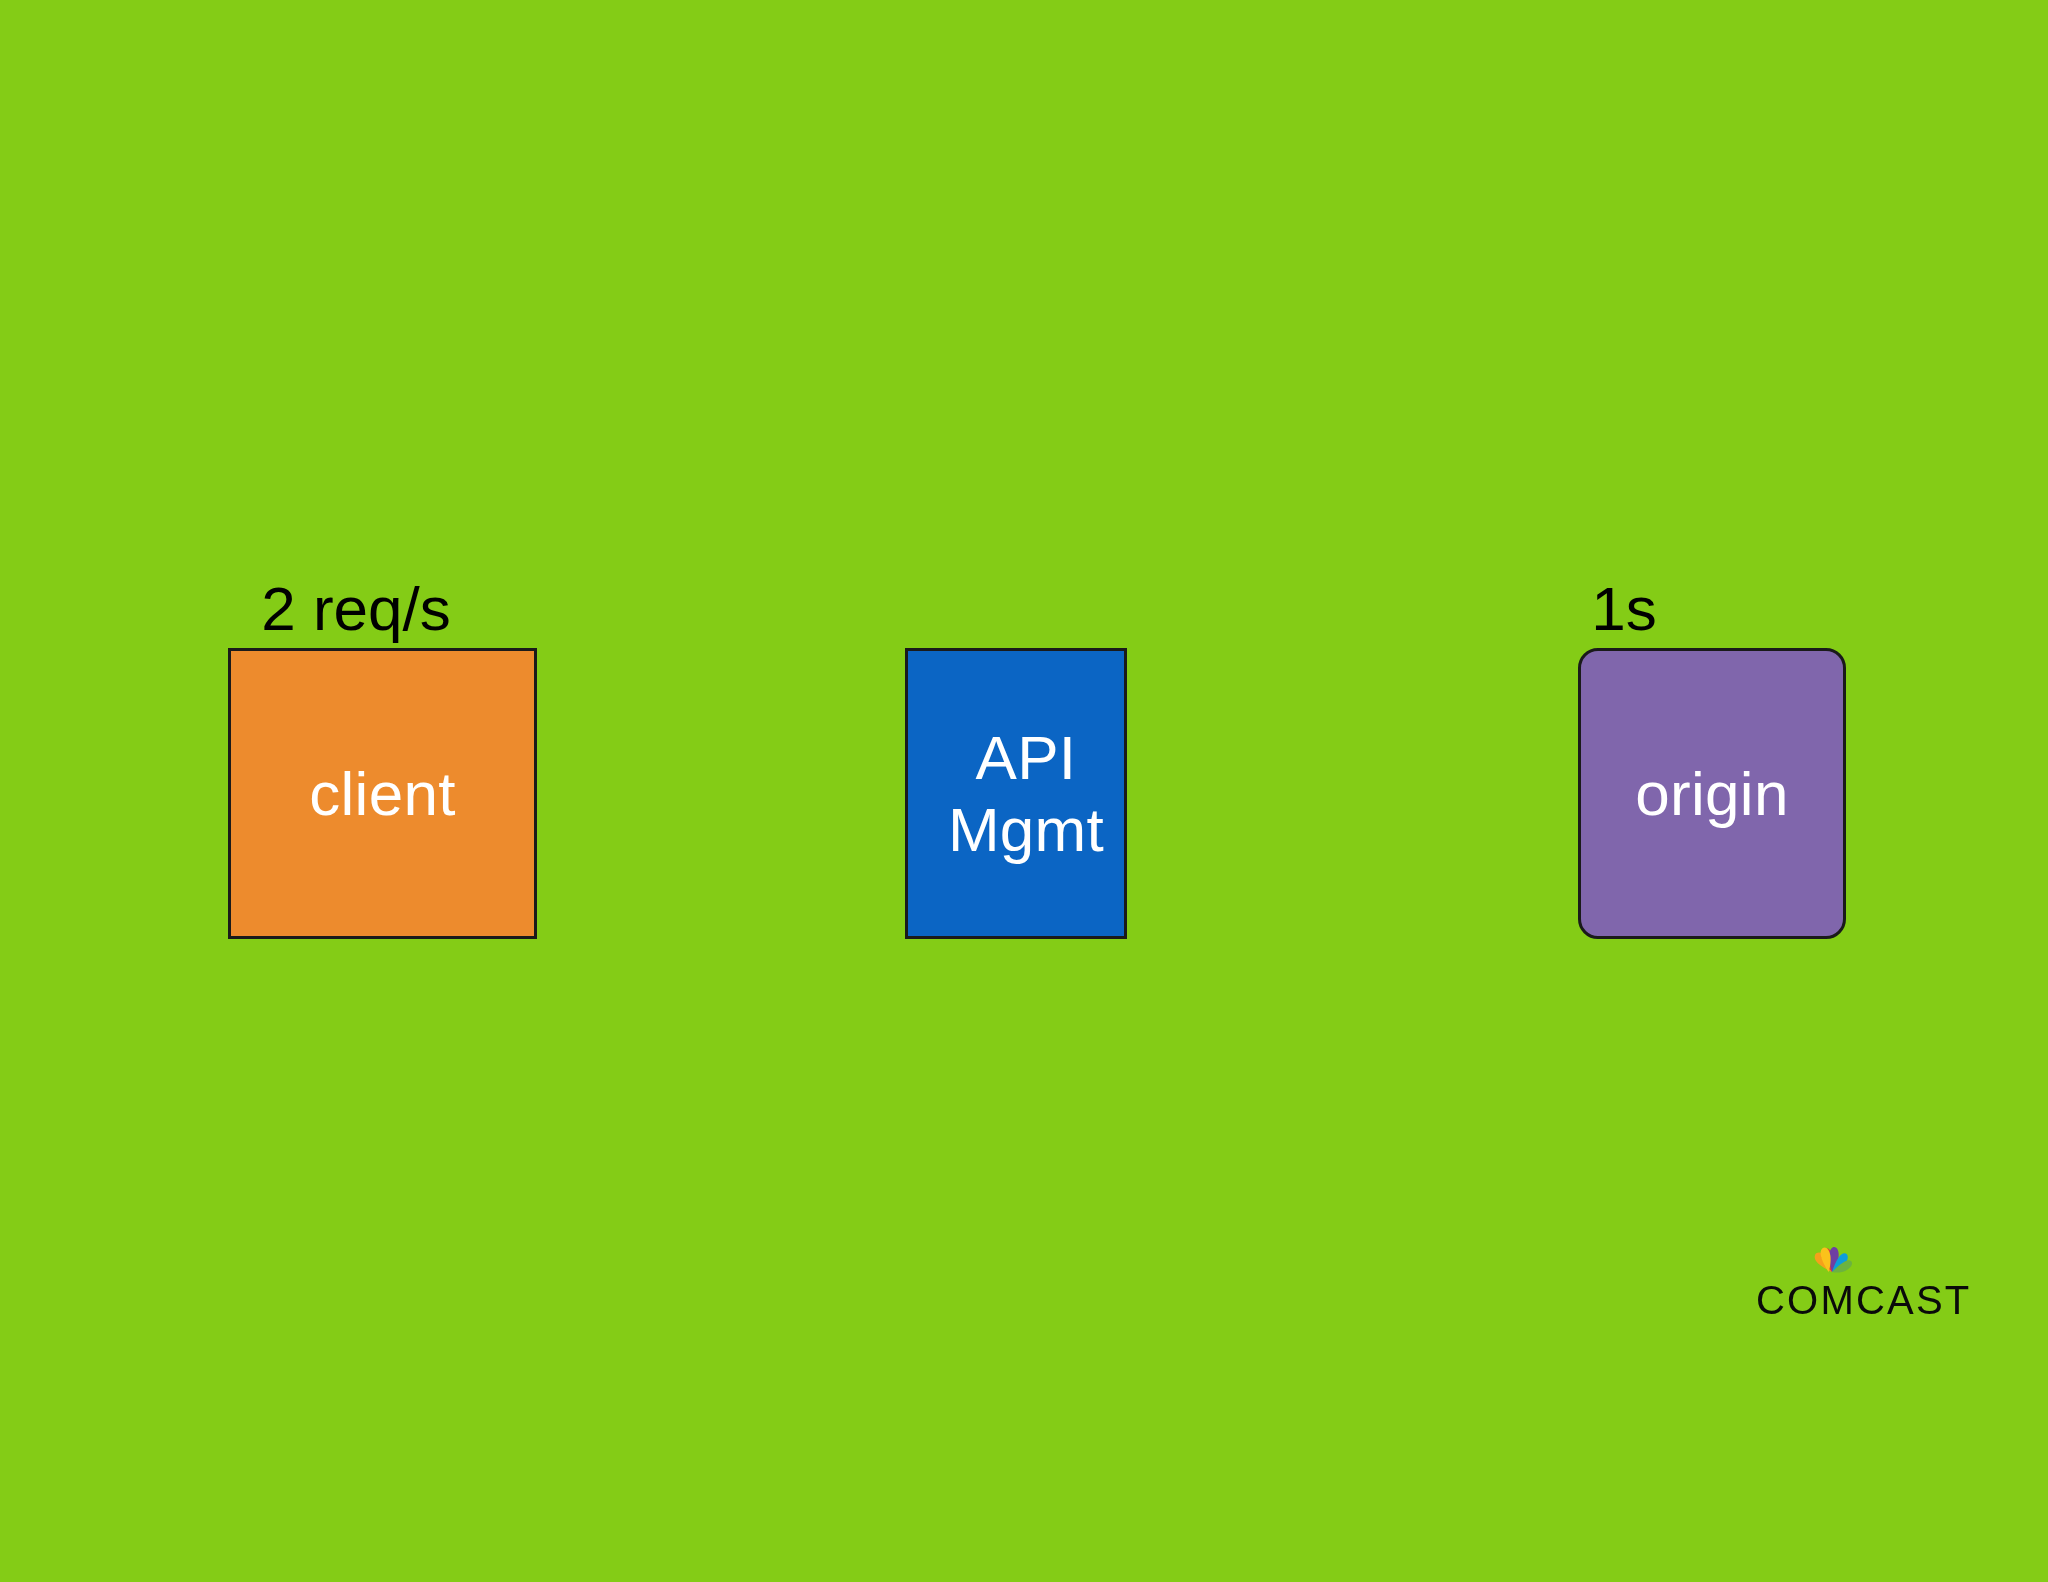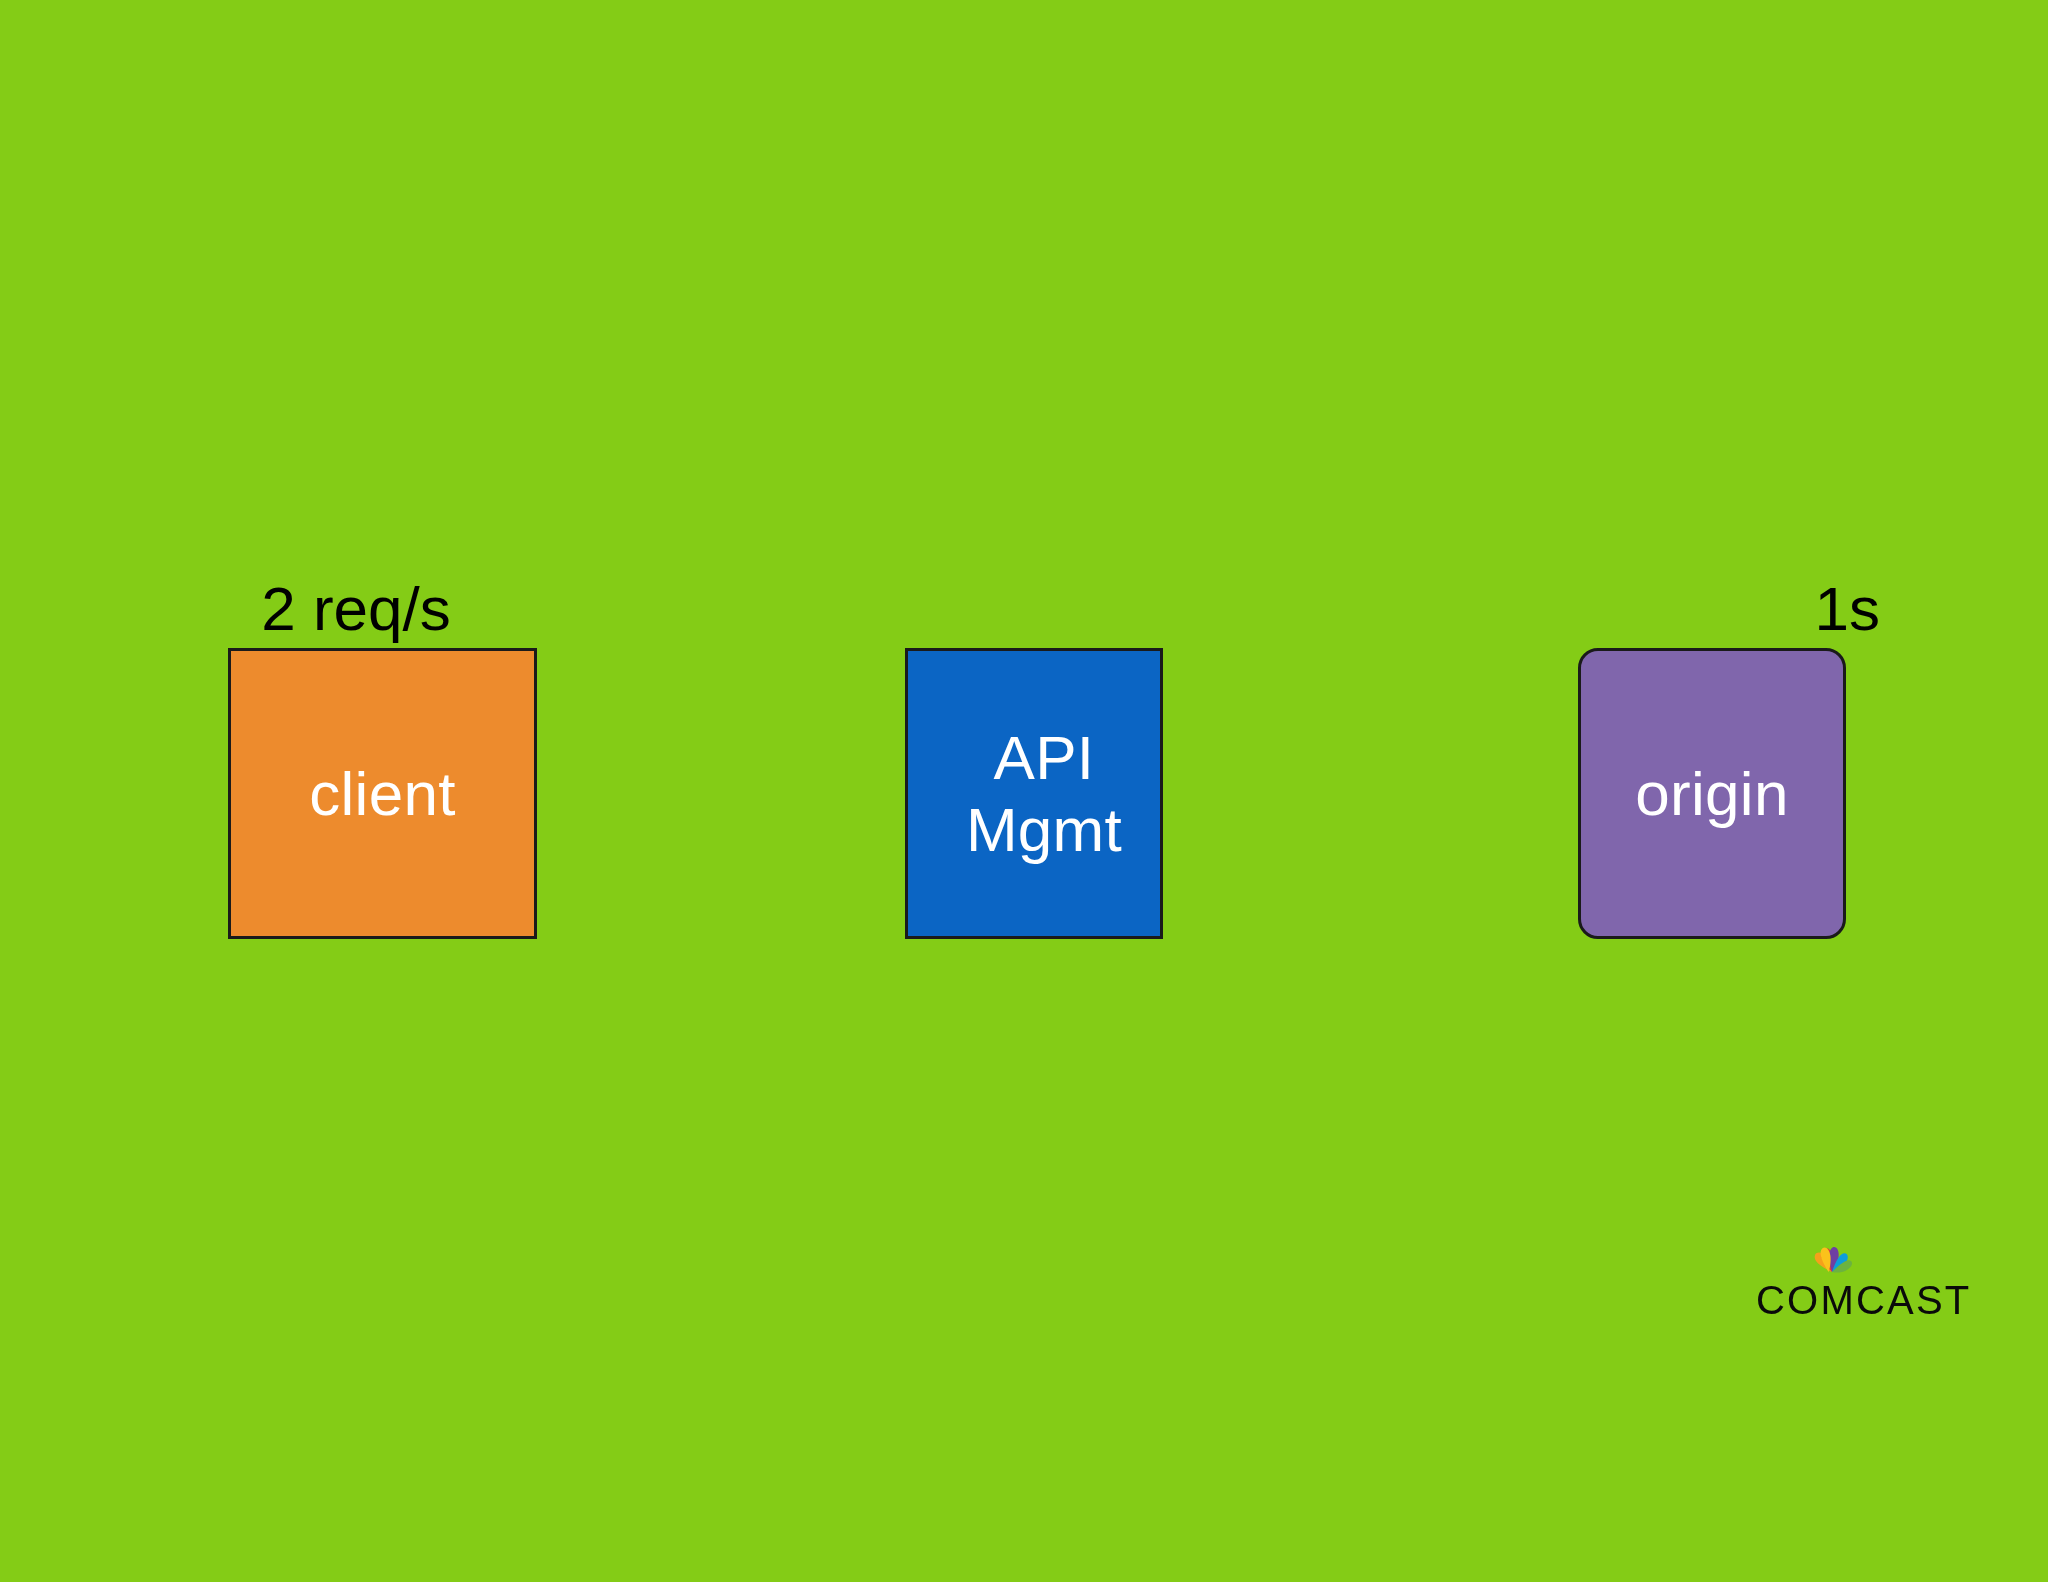--- a/index.html
+++ b/index.html
@@ -46,41 +46,40 @@
   
   #node-client {
     left: 228px;
     top: 648px;
     width: 309px;
     height: 291px;
   }
   #node-api-mgmt {
     left: 905px;
     top: 648px;
-    width: 258px;
+    width: 222px;
     height: 291px;
     padding-left: 20px;
   }
   #node-origin {
     left: 1578px;
     top: 648px;
     width: 268px;
     height: 291px;
   }
   
   #label-client-rate {
     left: 228px;
     top: 578px;
     width: 256px;
   }
   #label-origin-latency {
-    left: 1612px;
+    left: 1490px;
     top: 578px;
     width: 268px;
-    text-align: right;
   }
   
   #logo {
     position: absolute;
     left: 1756px;
     top: 1228px;
     width: 200px;
     height: 110px;
   }
   #logo-peacock {

